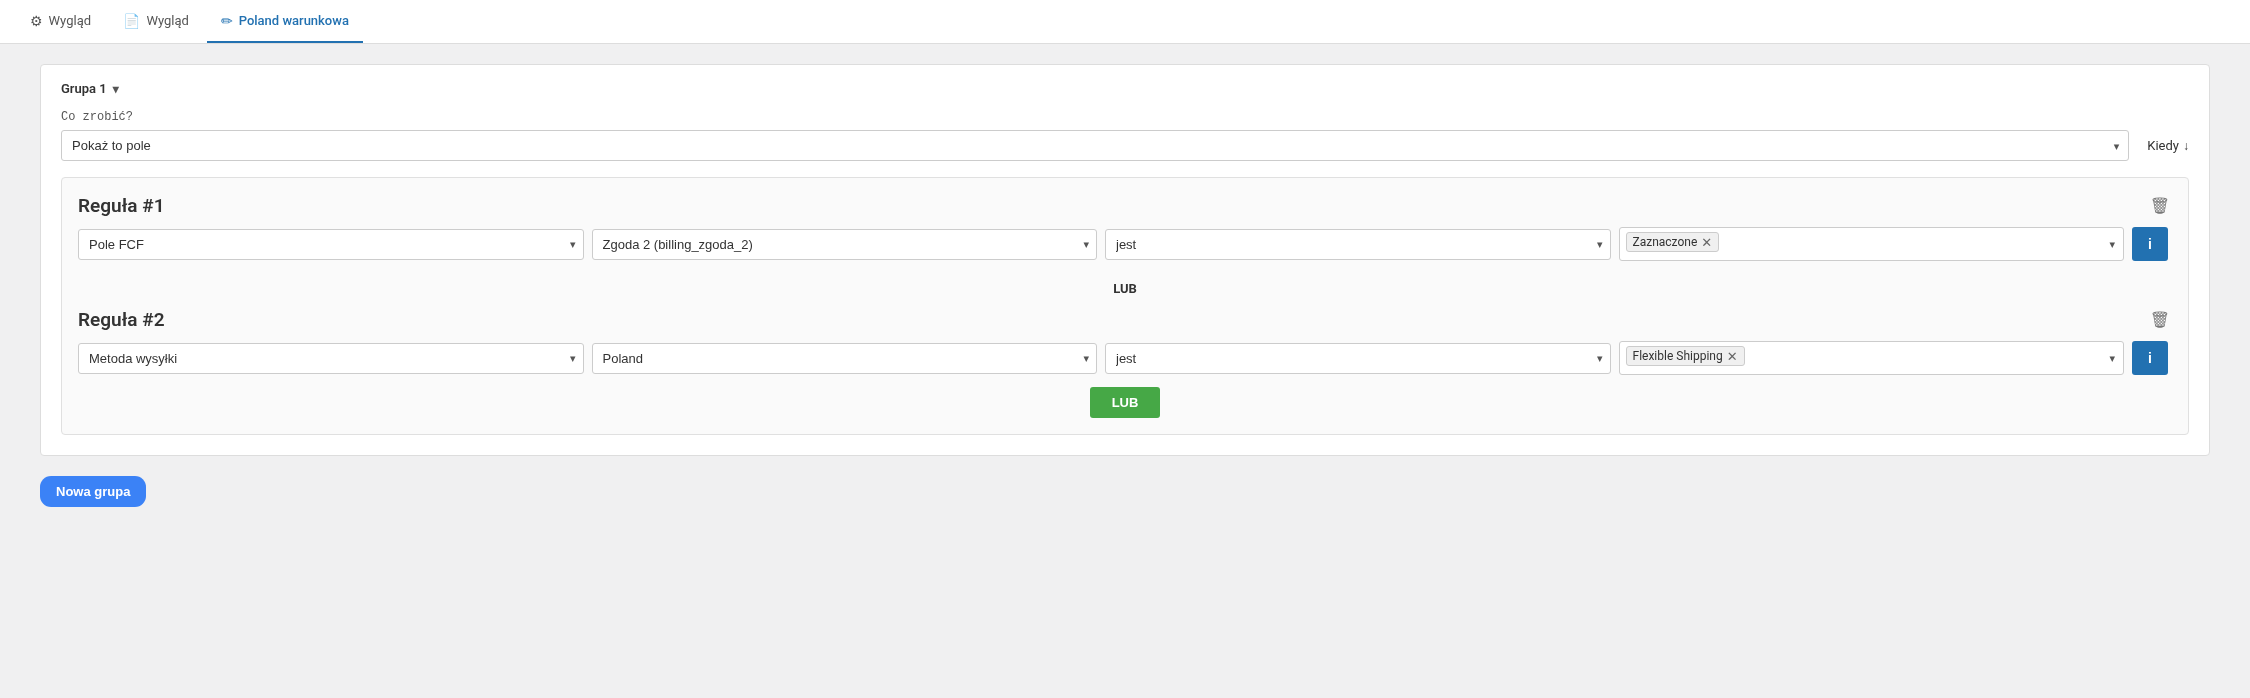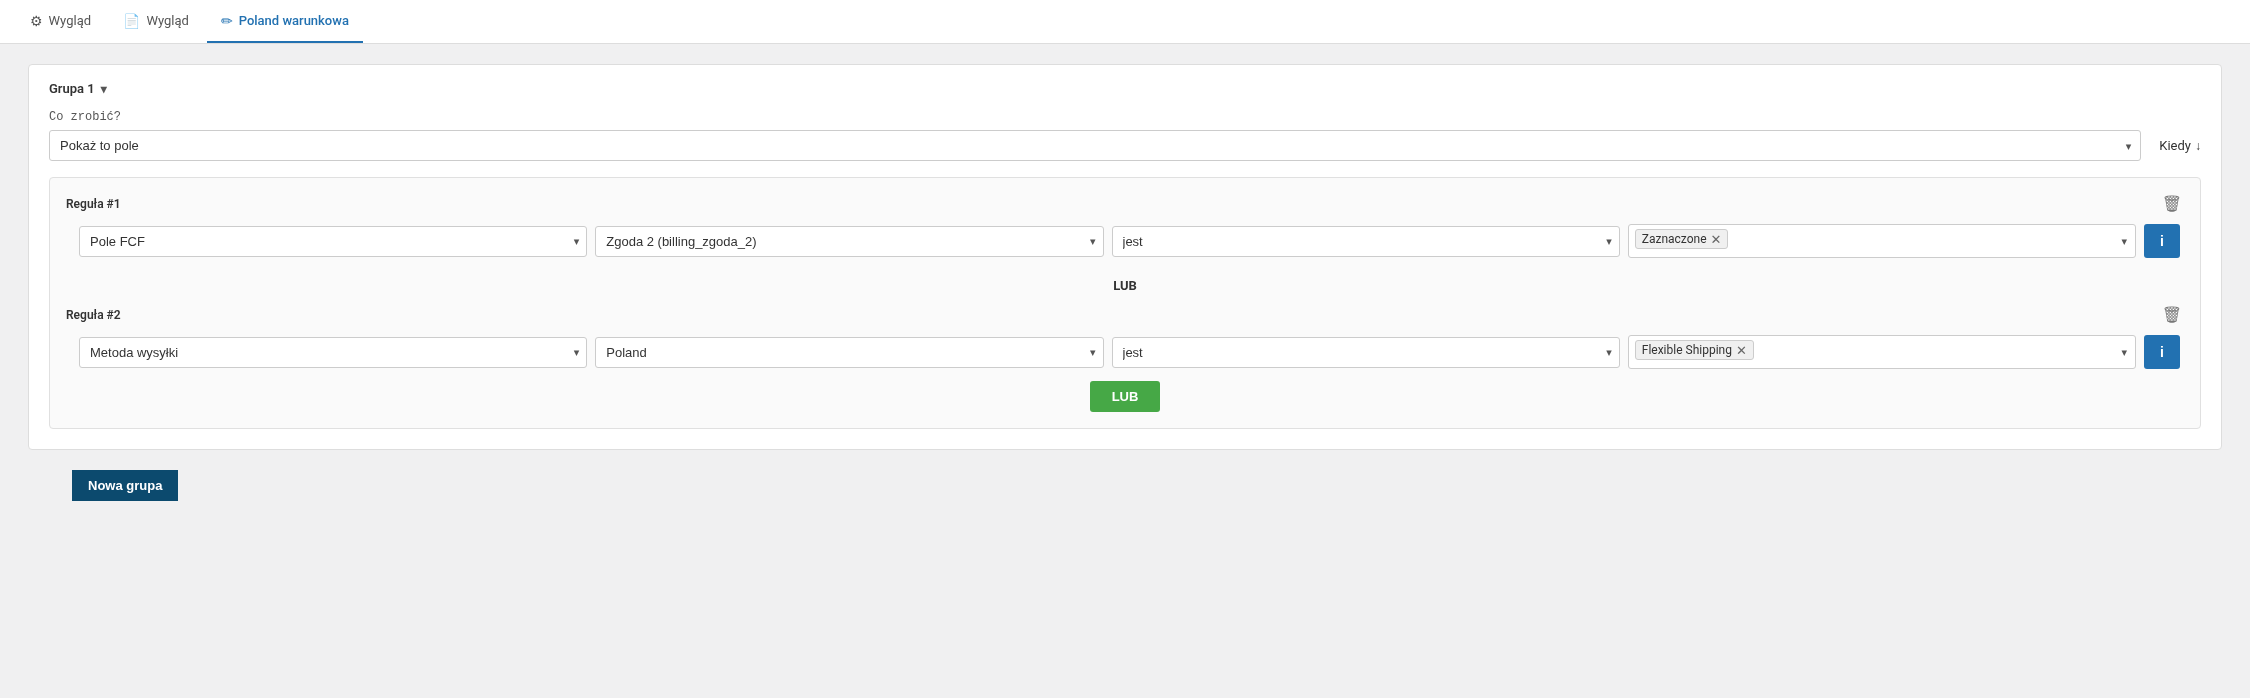--- a/index.html
+++ b/index.html
@@ -36,21 +36,21 @@
       border-bottom: 2px solid #2271b1;
       color: #2271b1;
       font-weight: 500;
     }
     .tab-icon {
       font-size: 14px;
     }
 
     
     .main-content {
-      padding: 20px 28px;
+      padding: 20px 40px;
       background: #f0f0f1;
       min-height: calc(100vh - 44px);
     }
 
     
     .group-container {
       background: #fff;
       border: 1px solid #ddd;
       border-radius: 4px;
       margin-bottom: 16px;
@@ -137,40 +137,39 @@
       margin-bottom: 8px;
     }
     .rule-header-row {
       display: flex;
       align-items: center;
       justify-content: space-between;
       margin-bottom: 10px;
     }
     .rule-label {
       font-weight: 600;
-      font-size: 12px;
+      font-size: 19px;
       color: #333;
     }
     .delete-btn {
       background: none;
       border: none;
       cursor: pointer;
       color: #777;
       font-size: 16px;
       padding: 2px;
       line-height: 1;
     }
 
     
     .rule-row {
       display: grid;
       grid-template-columns: 1fr 1fr 1fr 1fr 40px;
       gap: 8px;
       align-items: center;
-      margin-left: 13px;
     }
 
     .dropdown-wrapper {
       position: relative;
     }
     .dropdown-select {
       width: 100%;
       padding: 7px 30px 7px 10px;
       border: 1px solid #ccc;
       border-radius: 3px;
@@ -269,30 +268,29 @@
       border-radius: 3px;
       color: #fff;
       font-size: 13px;
       font-weight: 600;
       padding: 8px 22px;
       cursor: pointer;
     }
 
     
     .nowa-grupa-btn {
-      background: #0c4a6e;
+      background: #3b82f6;
       border: none;
-      border-radius: 0;
+      border-radius: 11px;
       color: #fff;
       font-size: 13px;
       font-weight: 600;
       padding: 8px 16px;
       cursor: pointer;
       margin-top: 4px;
-      margin-left: 44px;
     }
   </style>
 </head>
 <body>
 
 <div class="top-nav">
   <a class="nav-tab">
     <span class="tab-icon">⚙</span>
     <span>Wygląd</span>
   </a>

